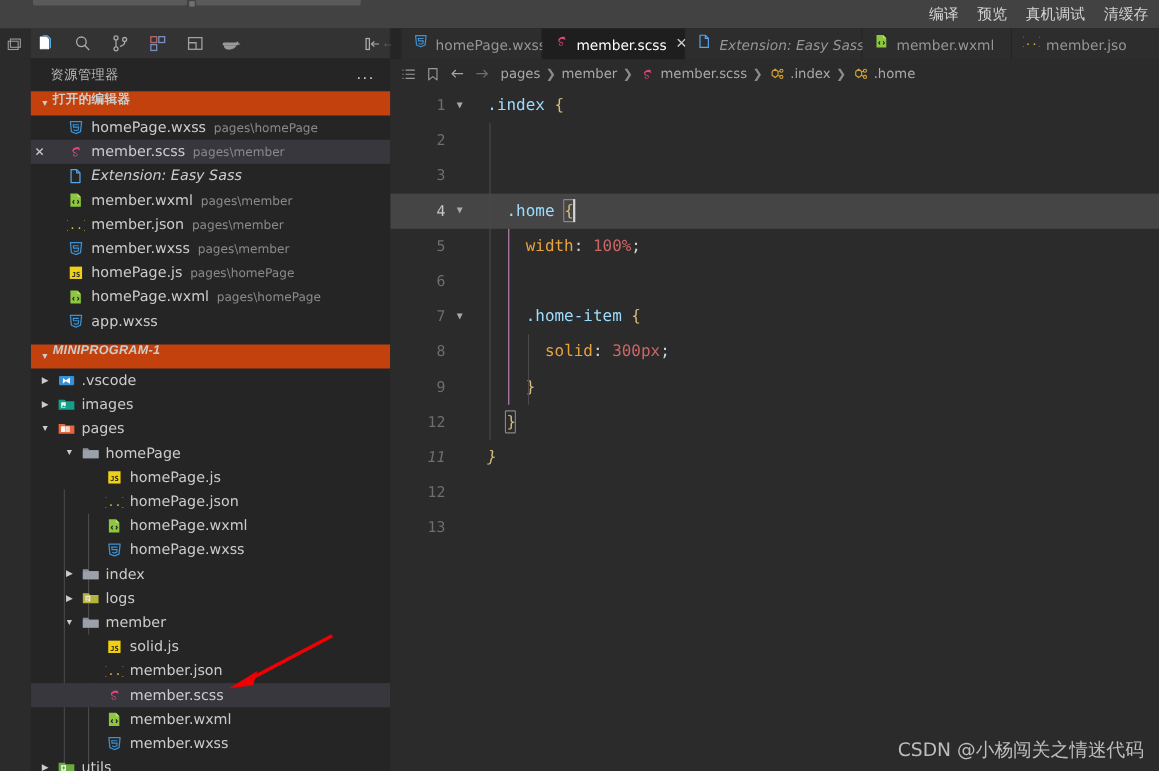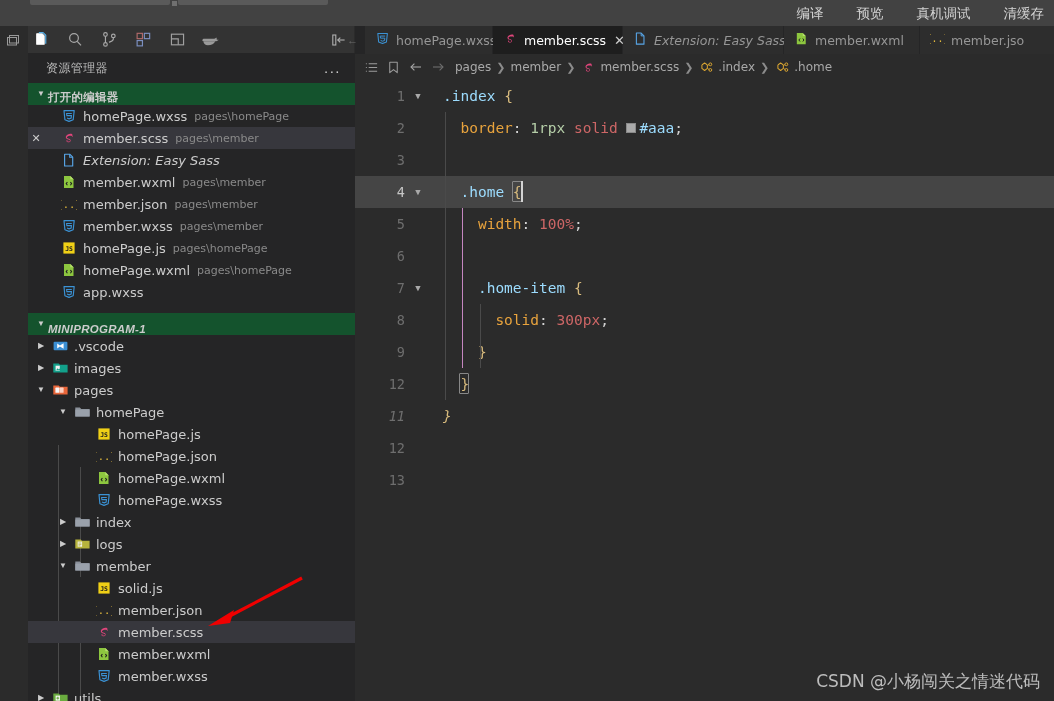--- a/index.html
+++ b/index.html
@@ -24,21 +24,21 @@
   .chrome-tab-b {
     position: absolute; left: 178px; top: 0; width: 150px; height: 5px;
     background: #5a5a5a; border-radius: 0 0 2px 2px;
   }
   .chrome-dot {
     position: absolute; left: 172px; top: 1px; width: 5px; height: 5px;
     background: #707070;
   }
   .menubar {
     position: absolute; right: 10px; top: 0; height: 26px;
-    display: flex; align-items: center; gap: 33px;
+    display: flex; align-items: center; gap: 17px;
   }
   .menubar .mi {
     color: #d4d4d4; font-size: 13.5px; line-height: 26px; cursor: default;
     font-family: "DejaVu Sans", "Liberation Sans", sans-serif;
   }
 
   
   .actbar {
     position: absolute; left: 0; top: 26px; width: 1054px; height: 27px;
     background: #333333;
@@ -69,22 +69,22 @@
     display: flex; align-items: center; justify-content: space-between;
     padding: 0 14px 0 18px;
   }
   .sb-title .t {
     color: #bbbbbb; font-size: 12px; letter-spacing: .4px;
     font-family: "DejaVu Sans", "Liberation Sans", sans-serif;
   }
   .sb-title .dots { color: #cccccc; font-size: 15px; letter-spacing: 1.5px; line-height: 8px; }
 
   .section-head {
-    height: 22px; display: flex; align-items: flex-end; padding-left: 6px;
-    background: #14532d; color: #cccccc; font-size: 11.5px; font-weight: bold;
+    height: 22px; display: flex; align-items: flex-start; padding-left: 6px;
+    background: #c2410c; color: #cccccc; font-size: 11.5px; font-weight: bold;
     letter-spacing: .25px;
   }
   .twisty {
     width: 14px; display: inline-block; text-align: center;
     font-size: 8px; color: #cccccc; line-height: 22px;
   }
   .twisty.right::before { content: "\25B6"; }
   .twisty.down::before  { content: "\25BC"; }
 
   .row {
@@ -697,21 +697,20 @@
     </div>
 
     <div class="code" id="code-host">
         <div class="cline" style="top:0px;">
           <span class="lnum">1</span>
           <span class="fold">▼</span>
           <span class="ctext"><span class="s-sel">.index</span>&nbsp;<span class="s-brc">{</span></span>
         </div>
         <div class="cline" style="top:32px;">
           <span class="lnum">2</span>
-          <span class="ctext">&nbsp;&nbsp;<span class="s-prop">border</span><span class="s-punc">:</span>&nbsp;<span class="s-num">1rpx</span> <span class="s-val">solid</span> <span class="swatch"></span><span class="s-sel">#aaa</span><span class="s-punc">;</span></span>
         </div>
         <div class="cline" style="top:64px;">
           <span class="lnum">3</span>
           <span class="ctext"></span>
         </div>
         <div class="cline cur" style="top:96px;">
           <span class="lnum active">4</span>
           <span class="fold">▼</span>
           <span class="ctext">&nbsp;&nbsp;<span class="s-sel">.home</span>&nbsp;<span class="s-brc">{</span></span>
         </div>

